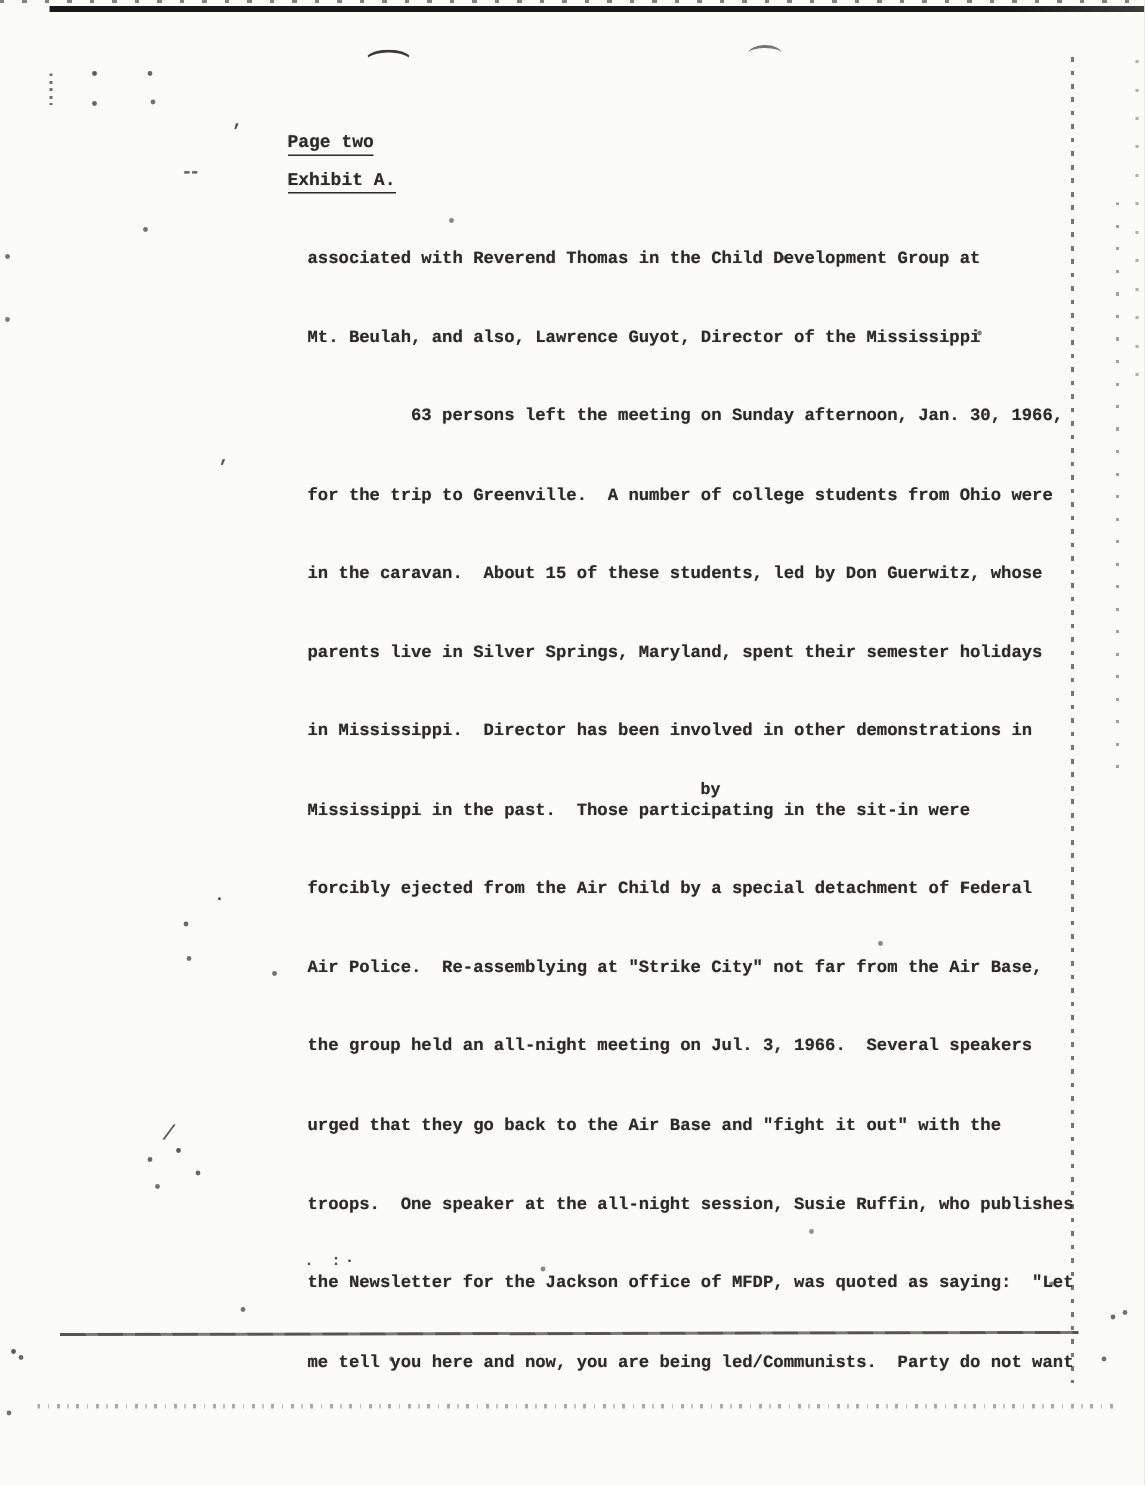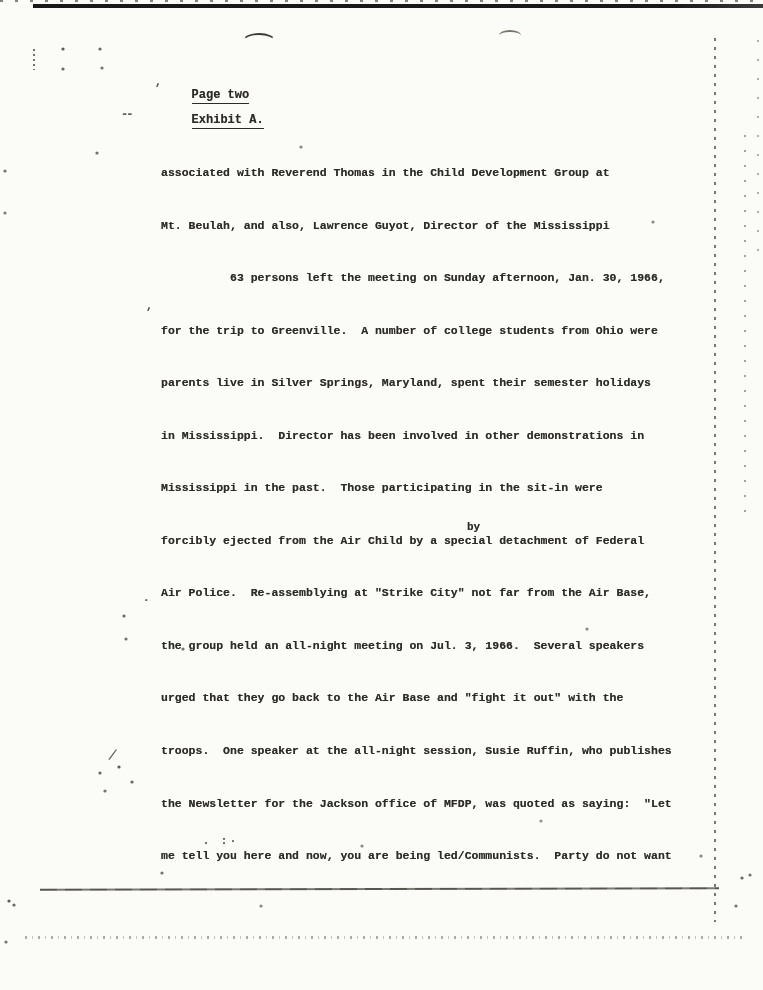--- a/index.html
+++ b/index.html
@@ -18,21 +18,21 @@
     text-shadow:0 0 .6px rgba(45,43,40,.6);
     white-space:pre;
   }
   
   .hdr{position:absolute;left:164px;}
   .hdr .u{display:inline-block;border-bottom:1.6px solid #2d2b28;padding-bottom:1px;font-size:12px;}
   #hdr-page{top:75px;}
   #hdr-exhibit{top:100px;font-family:Liberation Mono, monospace;}
   
   .bodytext{position:absolute;left:161px;top:134px;width:540px;}
-  .line{height:26.55px;line-height:26.55px;}
+  .line{height:26.55px;line-height:26.55px;margin-left:44px;}
   
   .insertion{position:absolute;left:467px;top:521px;font-size:11px;}
   
   .mark{position:absolute;color:#55514c;}
   #mk-before-page{left:155px;top:76px;font-size:11px;}
   #mk-before-exhibit{left:121px;top:108px;font-size:12px;letter-spacing:-2px;color:#6a6archived;color:#6a665f;}
   #mk-before-parents{left:146px;top:300px;font-size:11px;}
   #mk-before-going{left:143px;top:592px;font-size:11px;}
   #mk-bottom-dots{left:203px;top:836px;font-size:10px;letter-spacing:3px;}
   #mk-slash{left:108px;top:748px;font-size:15px;transform:rotate(8deg);color:#5a564f;}
@@ -104,20 +104,21 @@
   <span class="mark typed" id="mk-bottom-dots">. :·</span>
   <span class="mark" id="mk-slash">/</span>
 
   <span class="insertion typed">by</span>
 
   <div class="bodytext typed">
     <div class="line">associated with Reverend Thomas in the Child Development Group at</div>
     <div class="line">Mt. Beulah, and also, Lawrence Guyot, Director of the Mississippi</div>
     <div class="line">          63 persons left the meeting on Sunday afternoon, Jan. 30, 1966,</div>
     <div class="line">for the trip to Greenville.  A number of college students from Ohio were</div>
+    <div class="line">in the caravan.  About 15 of these students, led by Don Guerwitz, whose</div>
     <div class="line">parents live in Silver Springs, Maryland, spent their semester holidays</div>
     <div class="line">in Mississippi.  Director has been involved in other demonstrations in</div>
     <div class="line">Mississippi in the past.  Those participating in the sit-in were</div>
     <div class="line">forcibly ejected from the Air Child by a special detachment of Federal</div>
     <div class="line">Air Police.  Re-assemblying at "Strike City" not far from the Air Base,</div>
     <div class="line">the group held an all-night meeting on Jul. 3, 1966.  Several speakers</div>
     <div class="line">urged that they go back to the Air Base and "fight it out" with the</div>
     <div class="line">troops.  One speaker at the all-night session, Susie Ruffin, who publishes</div>
     <div class="line">the Newsletter for the Jackson office of MFDP, was quoted as saying:  "Let</div>
     <div class="line">me tell you here and now, you are being led/Communists.  Party do not want</div>

